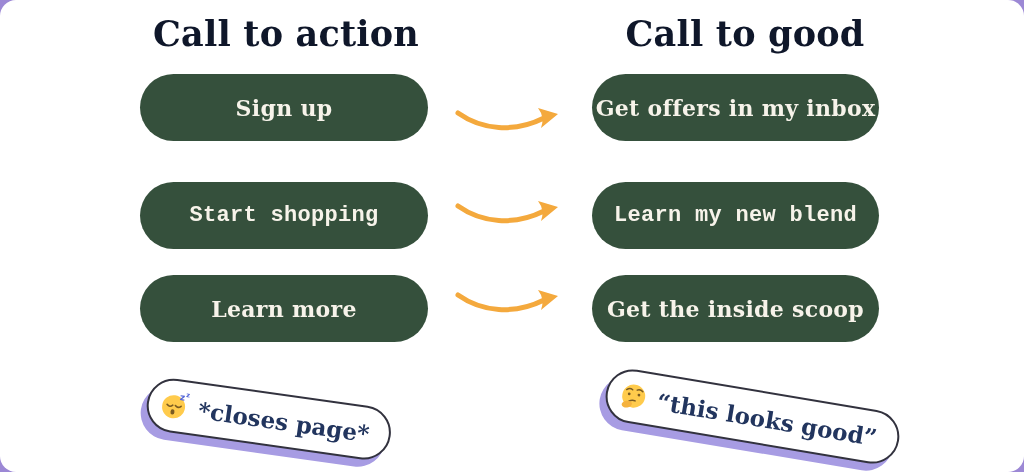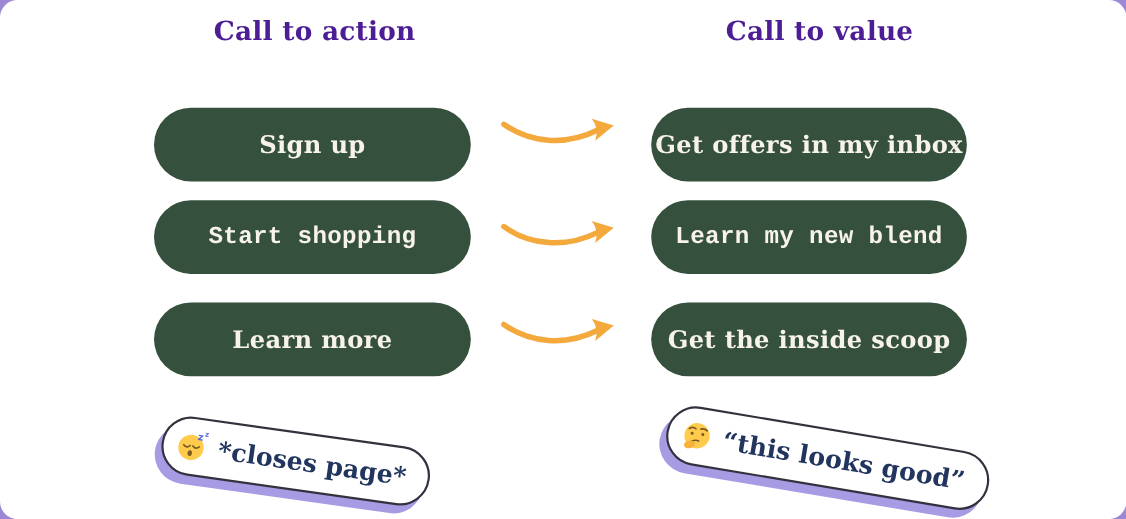--- a/index.html
+++ b/index.html
@@ -12,22 +12,22 @@
   }
   .card {
     position:absolute; inset:0;
     background:#ffffff;
     border-radius:16px;
   }
   .col-header {
     position:absolute; top:13px;
     width:320px;
     text-align:center;
-    font-size:24px; font-weight:bold;
-    color:#4c1d95;
+    font-size:35px; font-weight:bold;
+    color:#0f172a;
     letter-spacing:0.2px;
   }
   #header-left  { left:126px; }
   #header-right { left:585px; }
 
   .pill-btn {
     position:absolute;
     height:67px;
     border:none;
     border-radius:34px;
@@ -35,21 +35,21 @@
     color:#f7f3ea;
     font-family:inherit;
     font-weight:bold;
     font-size:22px;
     letter-spacing:0.3px;
     display:flex; align-items:center; justify-content:center;
     padding:0;
   }
   .col-left  .pill-btn { left:140px; width:288px; }
   .col-right .pill-btn { left:592px; width:287px; }
-  .row-0 { top:98px; }
+  .row-0 { top:74px; }
   .row-1 { top:182px;font-family:Liberation Mono, monospace; }
   .row-2 { top:275px; }
 
   .arrow {
     position:absolute;
     left:452px; width:112px; height:46px;
   }
   .arrow-0 { top:100px; }
   .arrow-1 { top:193px; }
   .arrow-2 { top:282px; }
@@ -72,21 +72,21 @@
   #caption-left  { left:147px; top:375px; transform:rotate(8deg);   transform-origin:left center; }
   #caption-right { left:606px; top:365px; transform:rotate(9.5deg); transform-origin:left center; }
   .caption .emoji { width:32px; height:32px; flex:0 0 auto; }
 </style>
 </head>
 <body>
 
 <div class="card"></div>
 
 <div class="col-header" id="header-left">Call to action</div>
-<div class="col-header" id="header-right">Call to value</div>
+<div class="col-header" id="header-right">Call to good</div>
 
 <div class="col-left">
   <button class="pill-btn row-0">Sign up</button>
   <button class="pill-btn row-1">Start shopping</button>
   <button class="pill-btn row-2">Learn more</button>
 </div>
 
 <div class="col-right">
   <button class="pill-btn row-0">Get offers in my inbox</button>
   <button class="pill-btn row-1">Learn my new blend</button>

